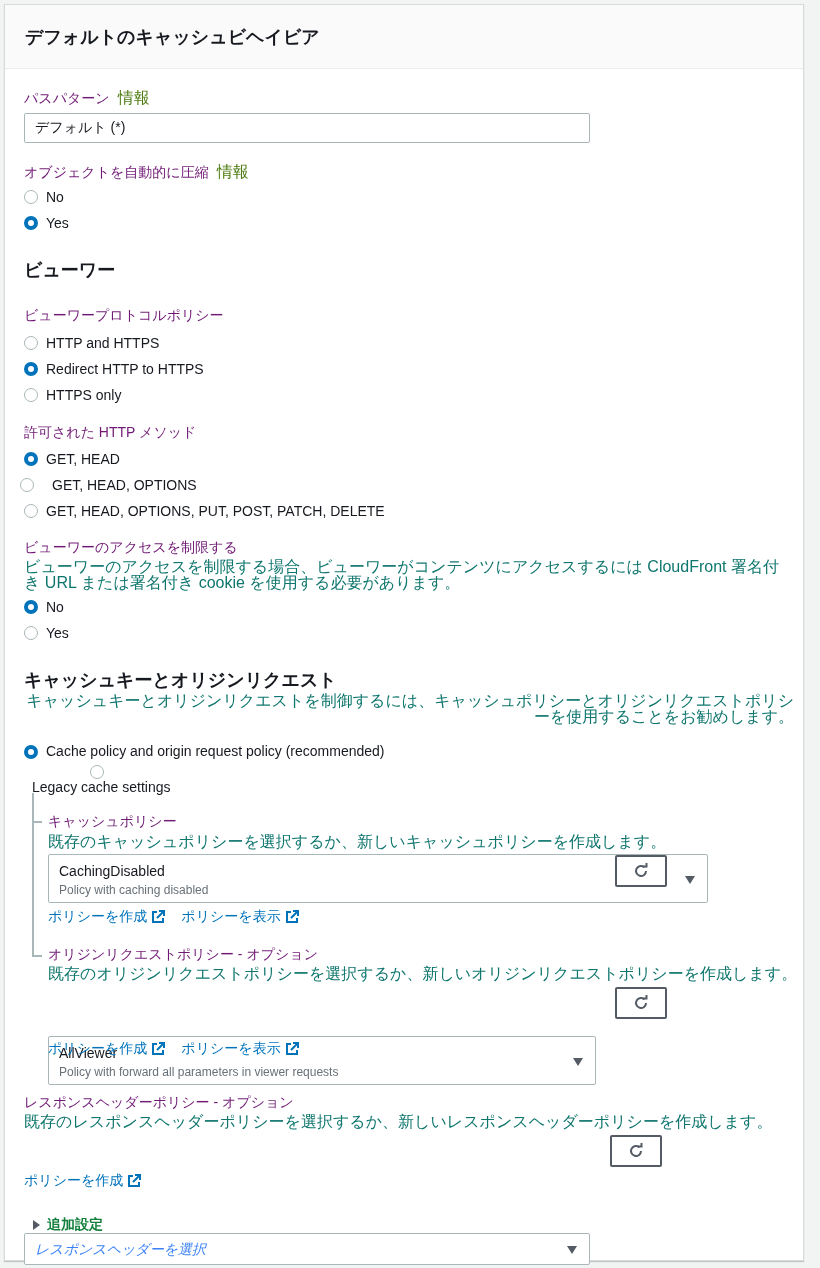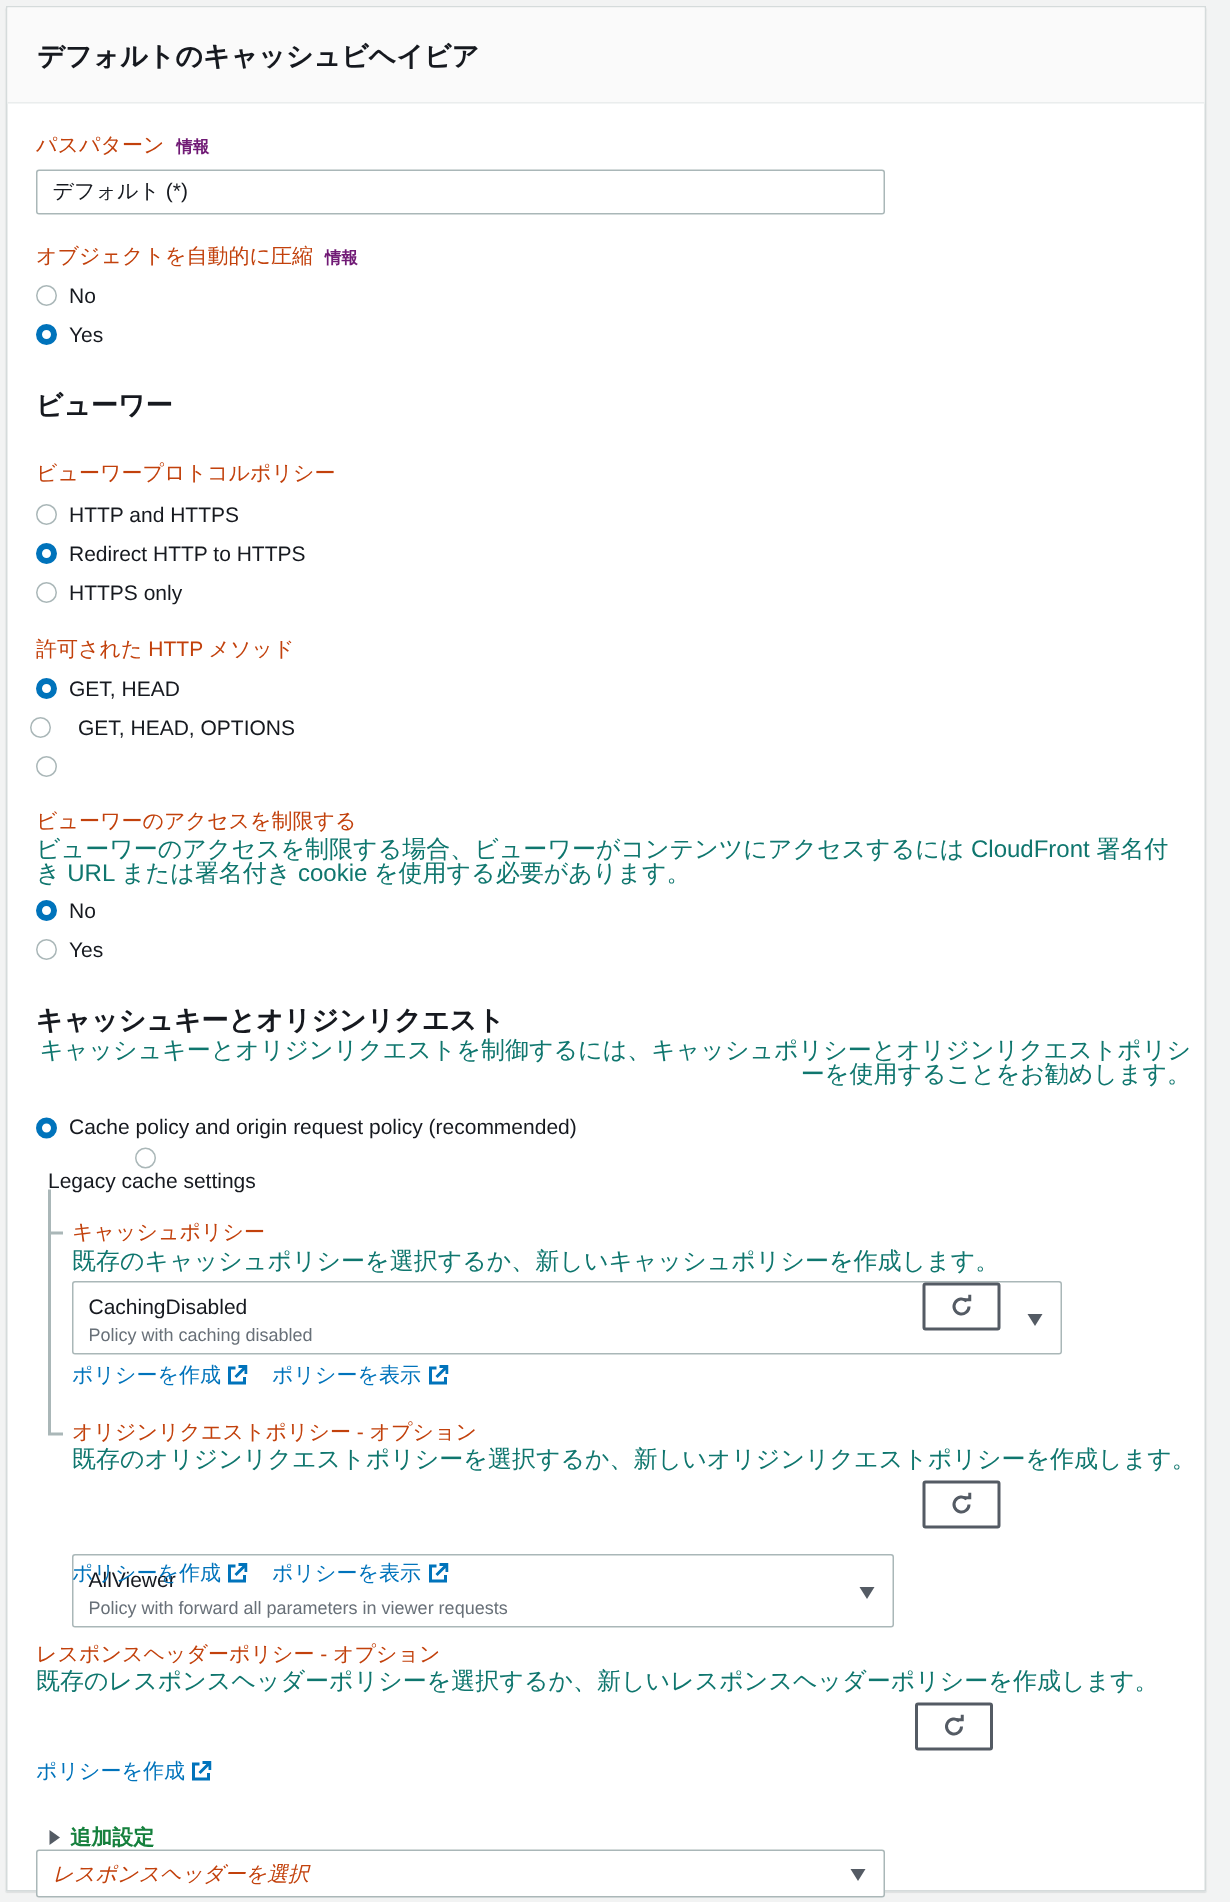--- a/index.html
+++ b/index.html
@@ -10,22 +10,22 @@
     position: absolute; left: 4px; top: 4px; width: 800px; height: 1257px;
     background: #ffffff; border: 1px solid #d5dbdb; box-shadow: 0 1px 1px rgba(0,28,36,0.2);
   }
   .panel-header {
     height: 64px; background: #fafafa; border-bottom: 1px solid #eaeded;
     padding: 0 20px; display: flex; align-items: center;
   }
   .panel-title { font-size: 18px; font-weight: bold; color: #16191f; }
 
   .abs { position: absolute; }
-  .label { font-size: 14px; color: #c2410c; }
-  .info-link { font-size: 11px; font-weight: bold; color: #701a75; margin-left: 8px; cursor: pointer; }
+  .label { font-size: 14px; color: #701a75; }
+  .info-link { font-size: 16px; font-weight: normal; color: #4d7c0f; margin-left: 8px; cursor: pointer; }
   .desc { font-size: 16px; color: #0f766e; line-height: 16px; }
   .section-title { font-size: 18px; font-weight: bold; color: #16191f; }
 
   .text-input {
     width: 566px; height: 30px; border: 1px solid #aab7b8; border-radius: 2px;
     padding: 0 10px; display: flex; align-items: center; font-size: 14px; color: #16191f;
     background: #fff;
   }
 
   .radio-row { display: flex; align-items: center; height: 20px; cursor: pointer; }
@@ -38,21 +38,21 @@
 
   .select-box {
     border: 1px solid #aab7b8; border-radius: 2px; background: #fff; position: relative; cursor: pointer;
   }
   .select-main { font-size: 14px; color: #16191f; }
   .select-sub { font-size: 12px; color: #687078; }
   .caret {
     position: absolute; right: 12px; width: 0; height: 0;
     border-left: 5px solid transparent; border-right: 5px solid transparent; border-top: 8px solid #545b64;
   }
-  .placeholder { font-size: 14px; color: #c2410c; font-style: italic; }
+  .placeholder { font-size: 14px; color: #3b82f6; font-style: italic; }
 
   .refresh-btn {
     width: 52px; height: 32px; border: 2px solid #545b64; border-radius: 2px; background: #fff;
     display: flex; align-items: center; justify-content: center; cursor: pointer;
   }
 
   .link { color: #0073bb; font-size: 14px; cursor: pointer; display: inline-flex; align-items: center; }
   .ext-icon { margin-left: 4px; display: inline-block; }
 
   .tree-v { position: absolute; width: 2px; background: #aab7b8; }
@@ -113,20 +113,21 @@
 <div class="abs radio-row" style="left:24px; top:449px;">
   <span class="radio checked"></span>
   <span class="radio-label">GET, HEAD</span>
 </div>
 <div class="abs radio-row" style="left:20px; top:475px;gap:10px;">
   <span class="radio"></span>
   <span class="radio-label">GET, HEAD, OPTIONS</span>
 </div>
 <div class="abs radio-row" style="left:24px; top:501px;">
   <span class="radio"></span>
+  <span class="radio-label">GET, HEAD, OPTIONS, PUT, POST, PATCH, DELETE</span>
 </div>
 
 <div class="abs label" style="left:24px; top:539px;">ビューワーのアクセスを制限する</div>
 <div class="abs desc" style="left:24px; top:559px; width:770px;">ビューワーのアクセスを制限する場合、ビューワーがコンテンツにアクセスするには CloudFront 署名付き URL または署名付き cookie を使用する必要があります。</div>
 <div class="abs radio-row" style="left:24px; top:597px;">
   <span class="radio checked"></span>
   <span class="radio-label">No</span>
 </div>
 <div class="abs radio-row" style="left:24px; top:623px;">
   <span class="radio"></span>

